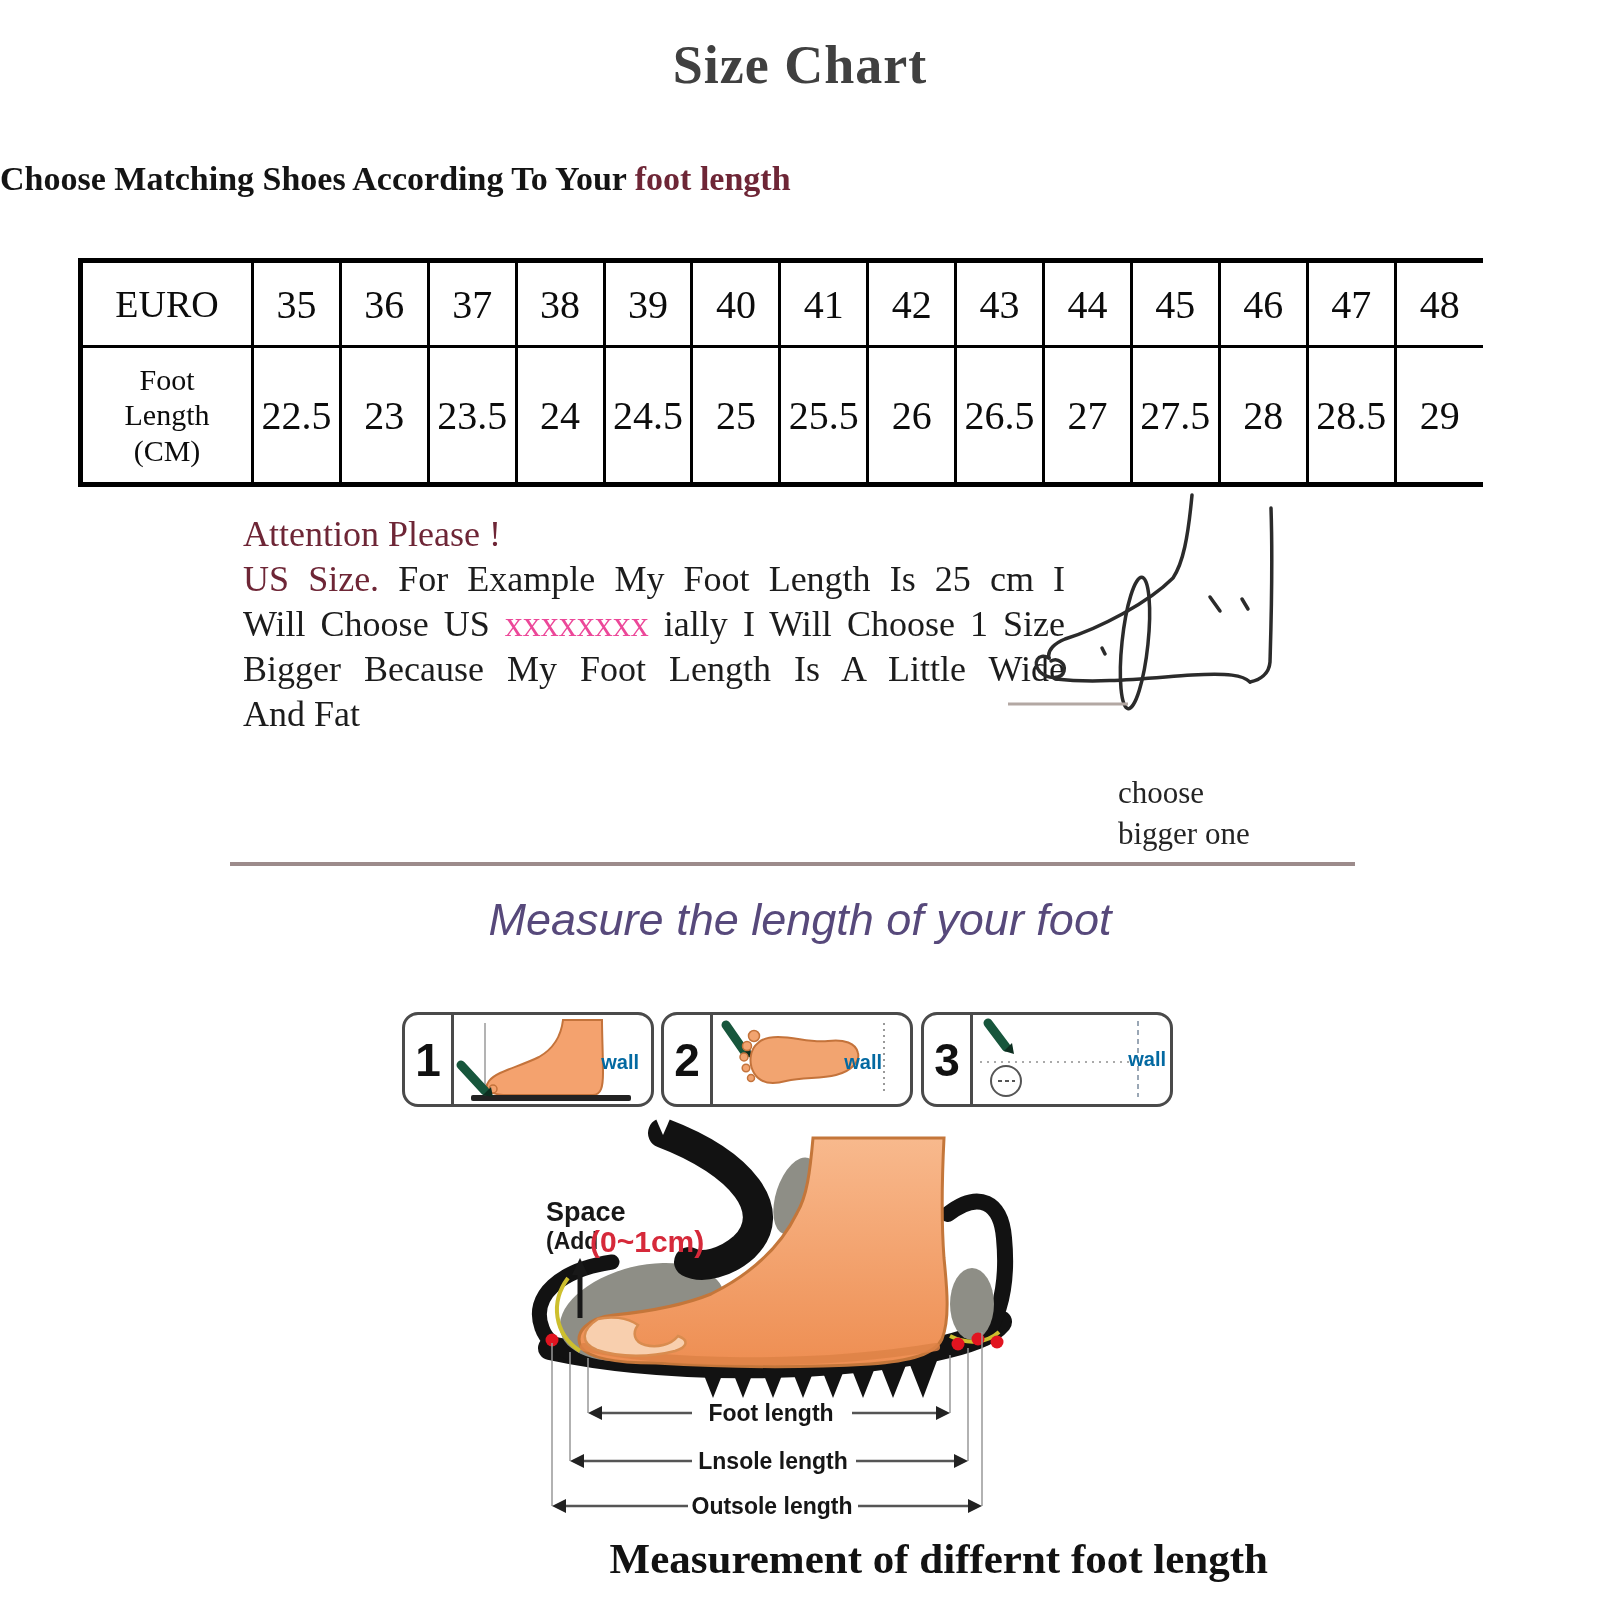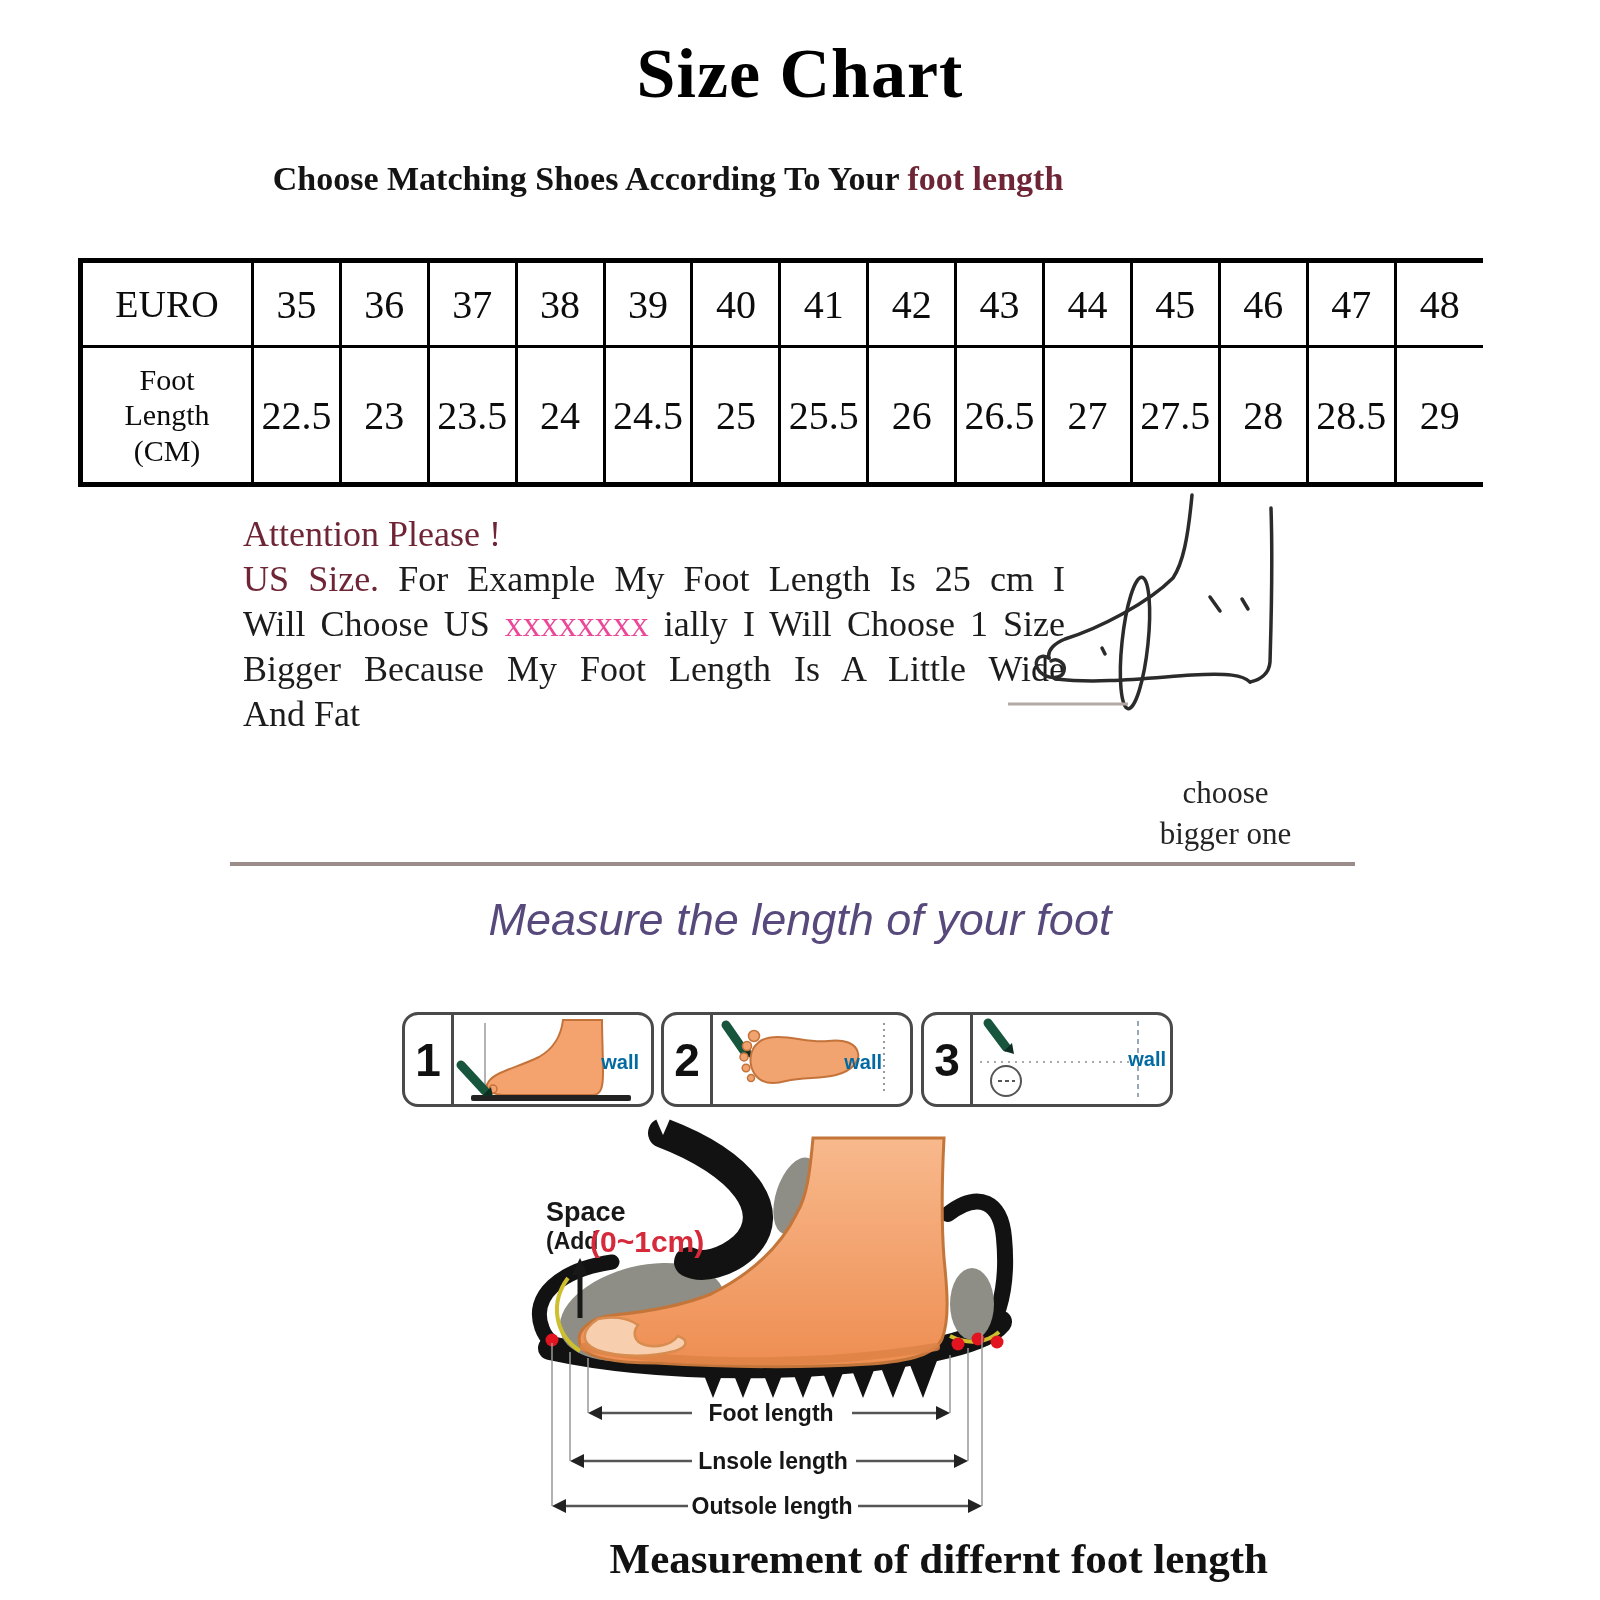--- a/index.html
+++ b/index.html
@@ -1,23 +1,23 @@
 <!DOCTYPE html>
 <html><head>
 <meta charset="utf-8">
 <style>
   html,body{margin:0;padding:0}
   body{width:1600px;height:1600px;background:#ffffff;position:relative;overflow:hidden;
        font-family:"Liberation Serif",serif;color:#151515}
   .abs{position:absolute}
 
   
-  #title{top:34px;left:0;width:1600px;text-align:center;font-size:70px;font-weight:bold;
-         color:#000000;letter-spacing:1px}
-  #subtitle{top:160px;left:0;width:1336px;text-align:center;font-size:34px;font-weight:bold;color:#141414}
+  #title{top:34px;left:0;width:1600px;text-align:center;font-size:54px;font-weight:bold;
+         color:#404040;letter-spacing:1px}
+  #subtitle{top:160px;left:0;width:1336px;text-align:left;font-size:34px;font-weight:bold;color:#141414}
   .maroon{color:#6e2636}
 
   
   #size-table{position:absolute;left:78px;top:258px;width:1405px;border-collapse:collapse;
               table-layout:fixed;border:5px solid #000;border-right:0;background:#fff}
   #size-table th,#size-table td{border:3px solid #000;text-align:center;font-weight:normal;
               color:#0c0c0c;padding:0;overflow:hidden}
   #size-table tr>*:last-child{border-right:none}
   #size-table tr.r1{height:86px}
   #size-table tr.r2{height:118px}
@@ -26,21 +26,21 @@
   #size-table th.h2{font-size:30px;line-height:1.18;padding:14px 24px}
 
   
   #attention{left:243px;top:512px;width:822px;font-size:36px;line-height:45px;color:#1c1c1c}
   .jline{text-align:justify;text-align-last:justify}
   .indent{padding-left:80px}
   .redx{color:#ec4899}
 
   
   #sketch{left:1008px;top:478px}
-  #sketch-note{left:1118px;top:772px;width:215px;text-align:center;font-size:31px;line-height:41px;color:#242424}
+  #sketch-note{left:1118px;top:772px;width:215px;text-align:left;font-size:31px;line-height:41px;color:#242424}
 
   #divider{left:230px;top:862px;width:1125px;height:4px;background:#9c8b8b}
 
   #measure-heading{left:0;top:894px;width:1600px;text-align:center;
       font-family:"Liberation Sans",sans-serif;font-style:italic;font-weight:normal;
       font-size:45px;color:#57497b}
 
   
   .step{position:absolute;top:1012px;width:252px;height:95px;border:3px solid #4a4a4a;
         border-radius:16px;background:#fff;box-sizing:border-box}

